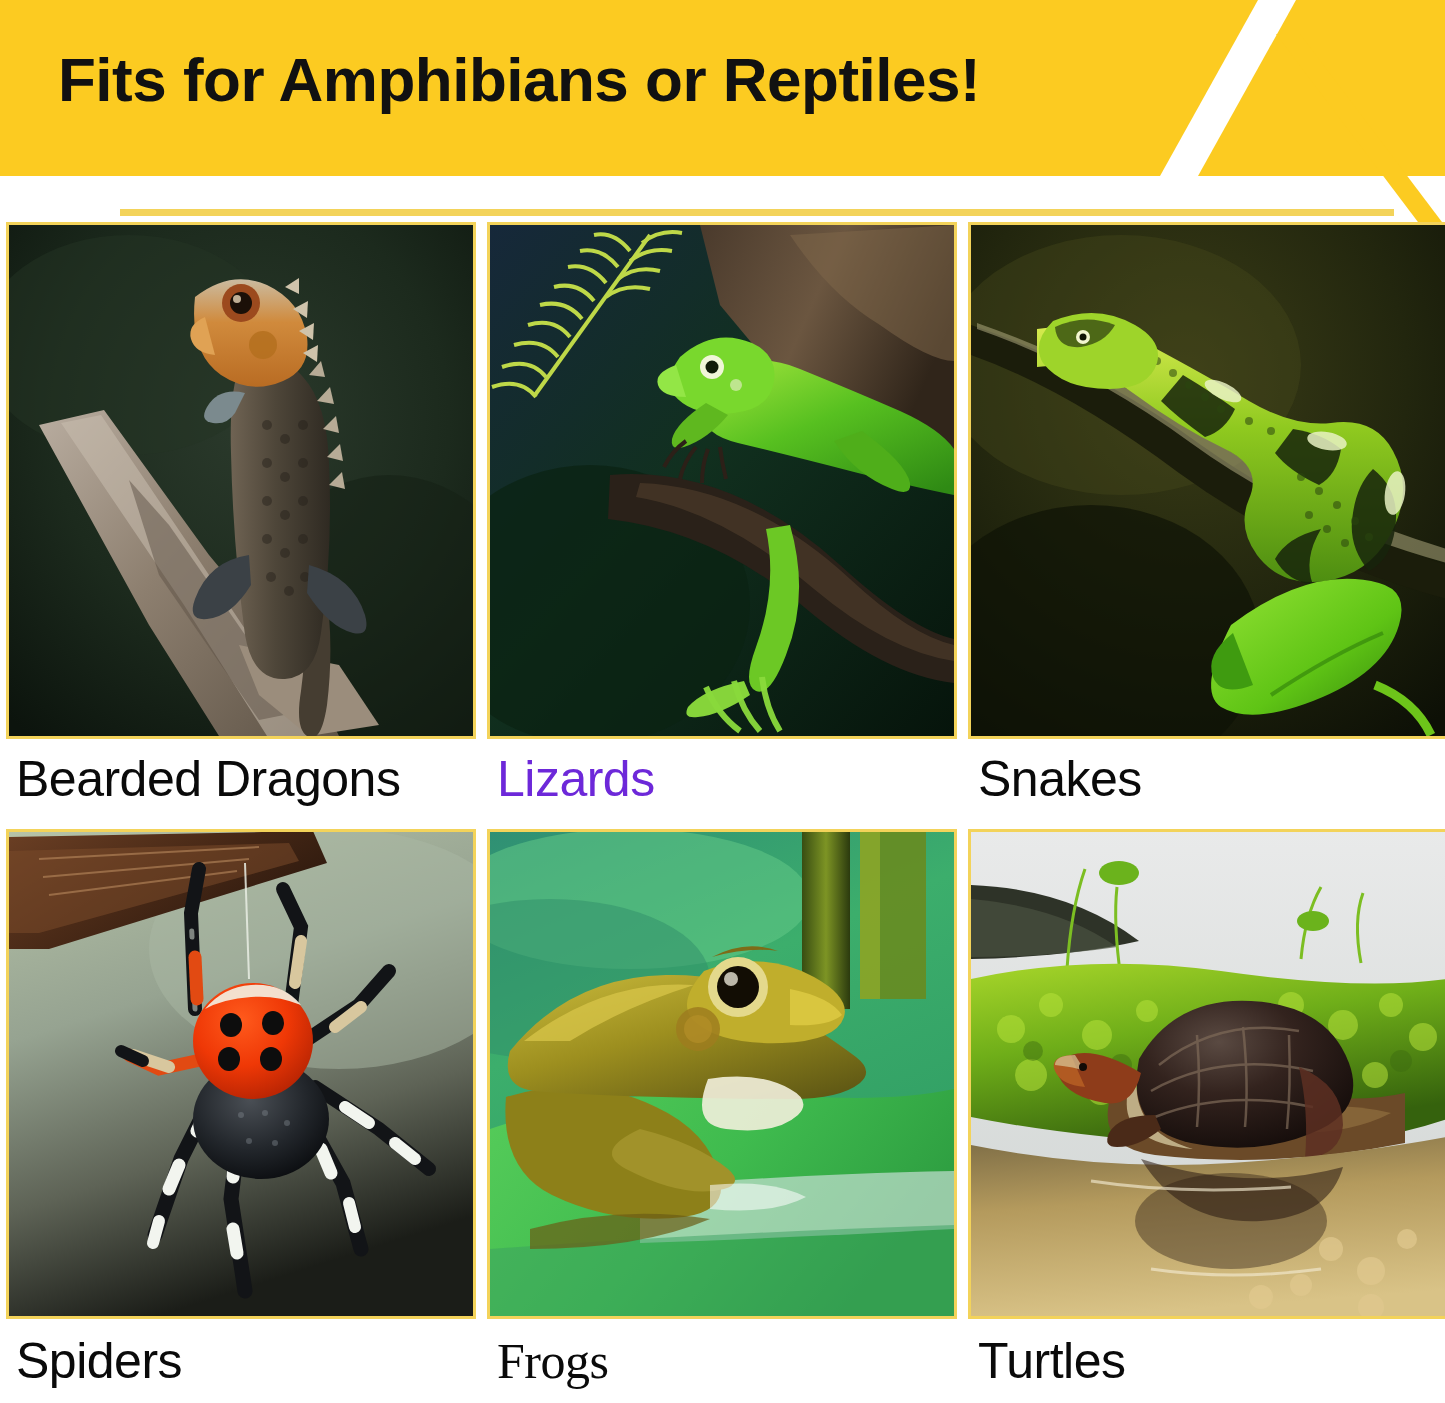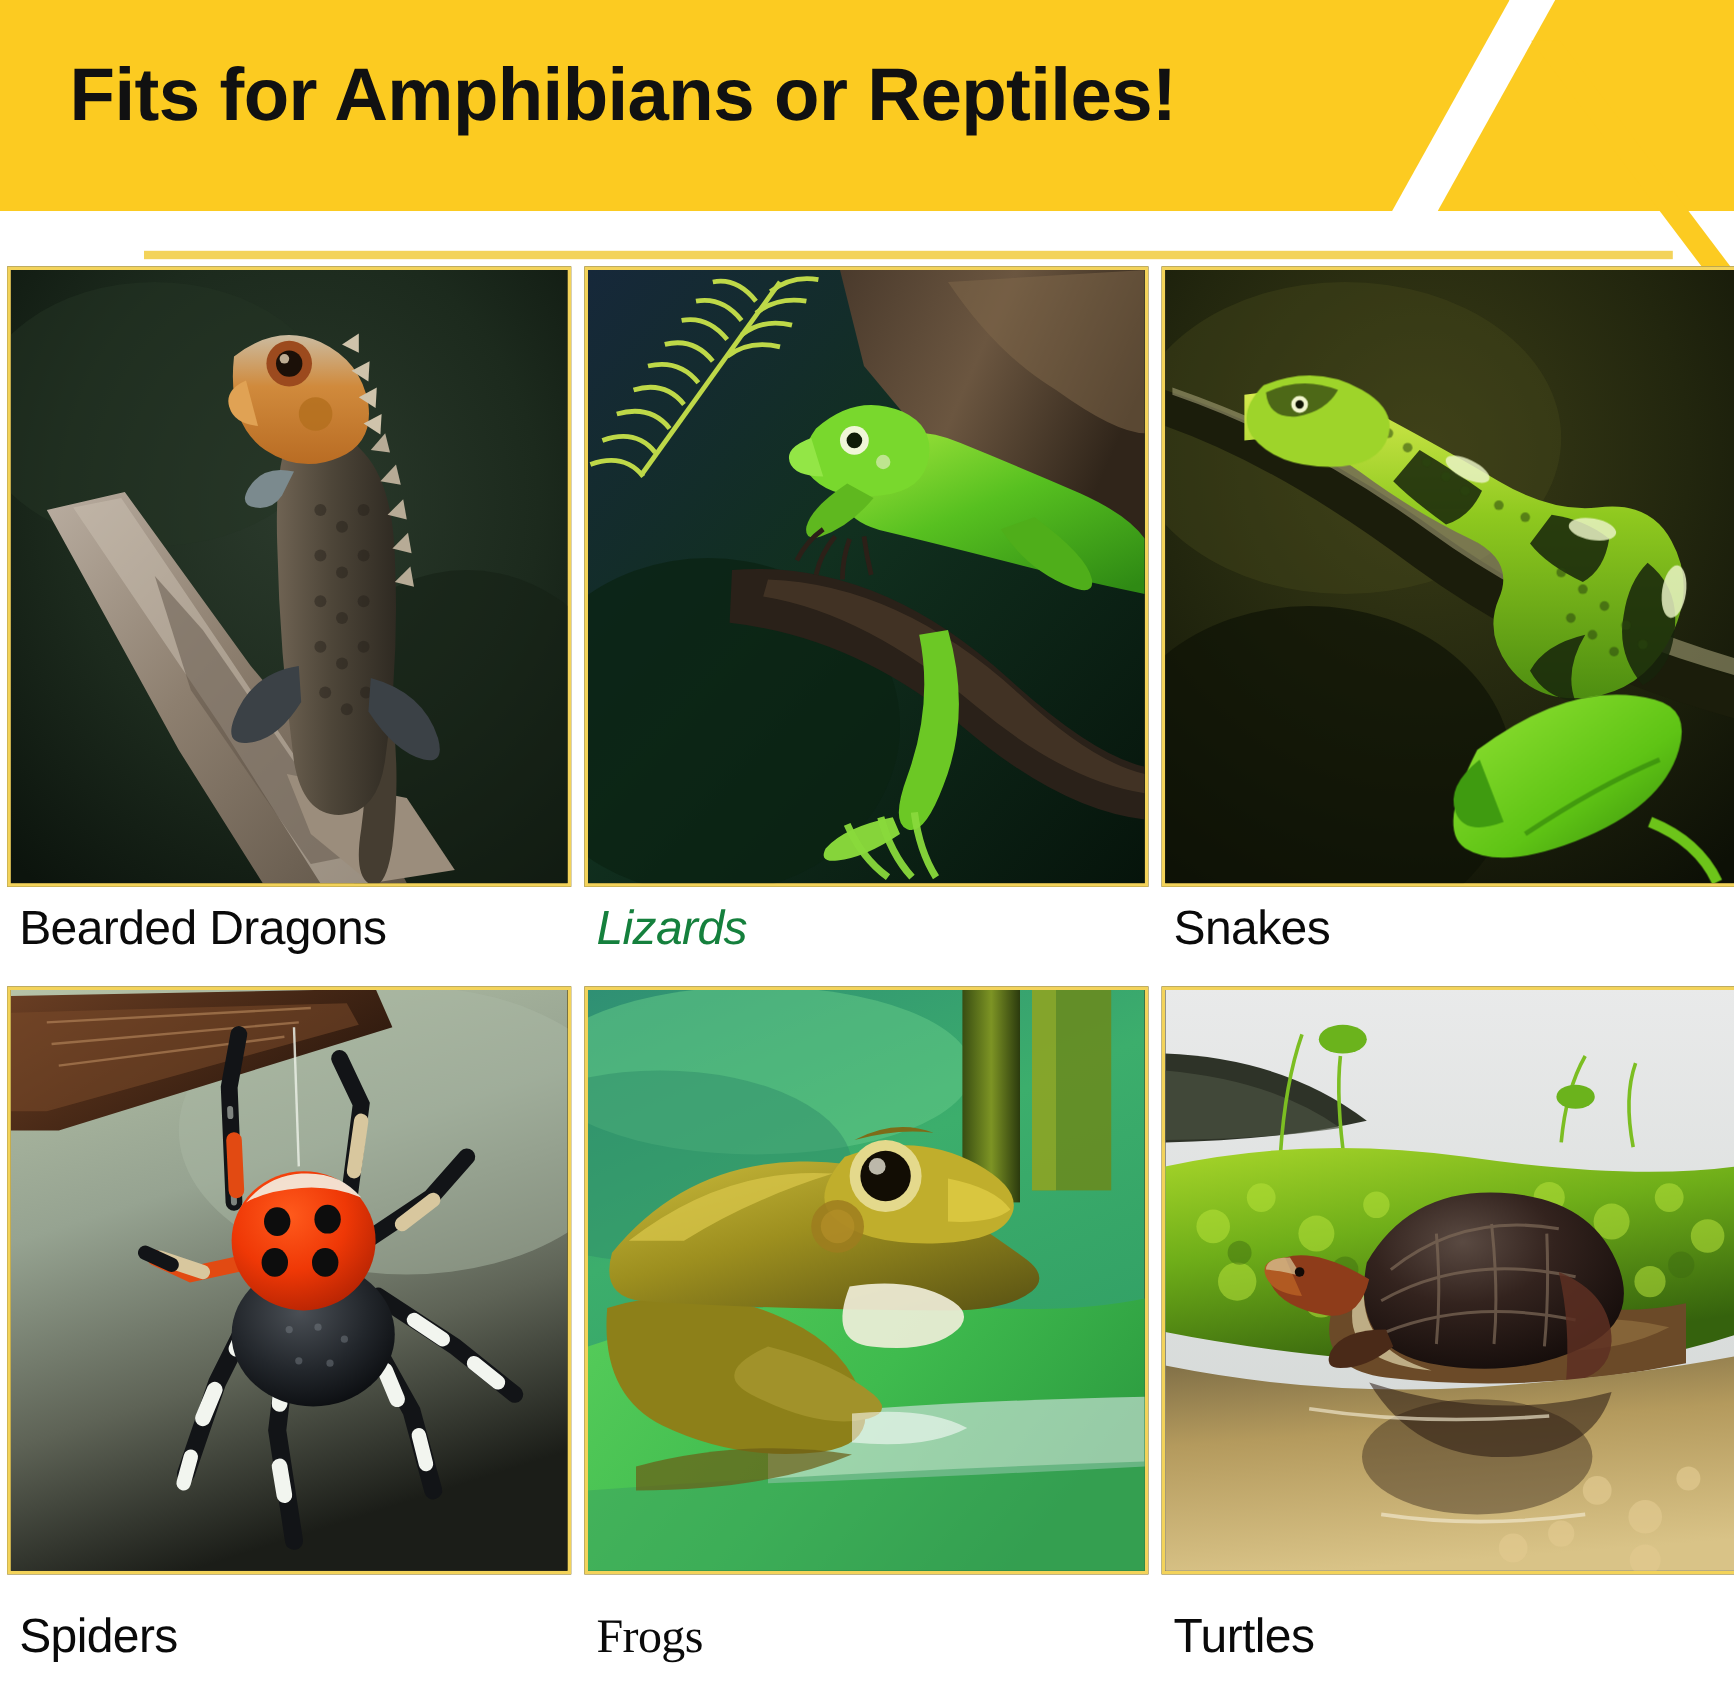--- a/index.html
+++ b/index.html
@@ -104,29 +104,29 @@
   .cell.row2 .photo {
     height: 490px;
   }
   .photo svg {
     display: block;
     width: 100%;
     height: 100%;
   }
   .caption {
     font-family: "Liberation Sans", sans-serif;
-    font-size: 40px;
+    font-size: 50px;
     color: #0a0a0a;
     line-height: 1;
     padding: 15px 0 16px 10px;
     white-space: nowrap;
     letter-spacing: -0.5px;
   }
   .cell.row2 .caption {
-    padding-top: 32px;
+    padding-top: 17px;
     padding-bottom: 8px;
   }
 </style>
 </head>
 <body style="background: rgb(255, 255, 255);">
 
 <div class="header">
   <div class="header-band">
     <div class="header-band-fill"></div>
     <div class="header-wedge"></div>
@@ -299,21 +299,21 @@
 
         <path d="M344 216 q22 34 58 48 q20 8 18 -6 q-4 -20 -48 -52 Z" fill="#4fae1a"></path>
 
         <g stroke="#8ada3c" stroke-width="6" fill="none" opacity="0.95">
           <path d="M216 462 q12 28 34 44"></path>
             <path d="M244 456 q8 30 26 50"></path>
           <path d="M272 452 q4 32 18 54"></path>
         </g>
       </svg>
     </div>
-    <div class="caption" style="color: #15803d; font-style: italic;">Lizards</div>
+    <div class="caption" style="color: #6d28d9;">Lizards</div>
   </div>
 
   <div class="cell row1">
     <div class="photo">
       <svg viewBox="0 0 476 511" preserveAspectRatio="xMidYMid slice" aria-hidden="true">
         <defs>
           <radialGradient id="snBg" cx="45%" cy="30%" r="85%">
             <stop offset="0%" stop-color="#3b3d17"></stop>
             <stop offset="55%" stop-color="#22260e"></stop>
             <stop offset="100%" stop-color="#0d1006"></stop>

